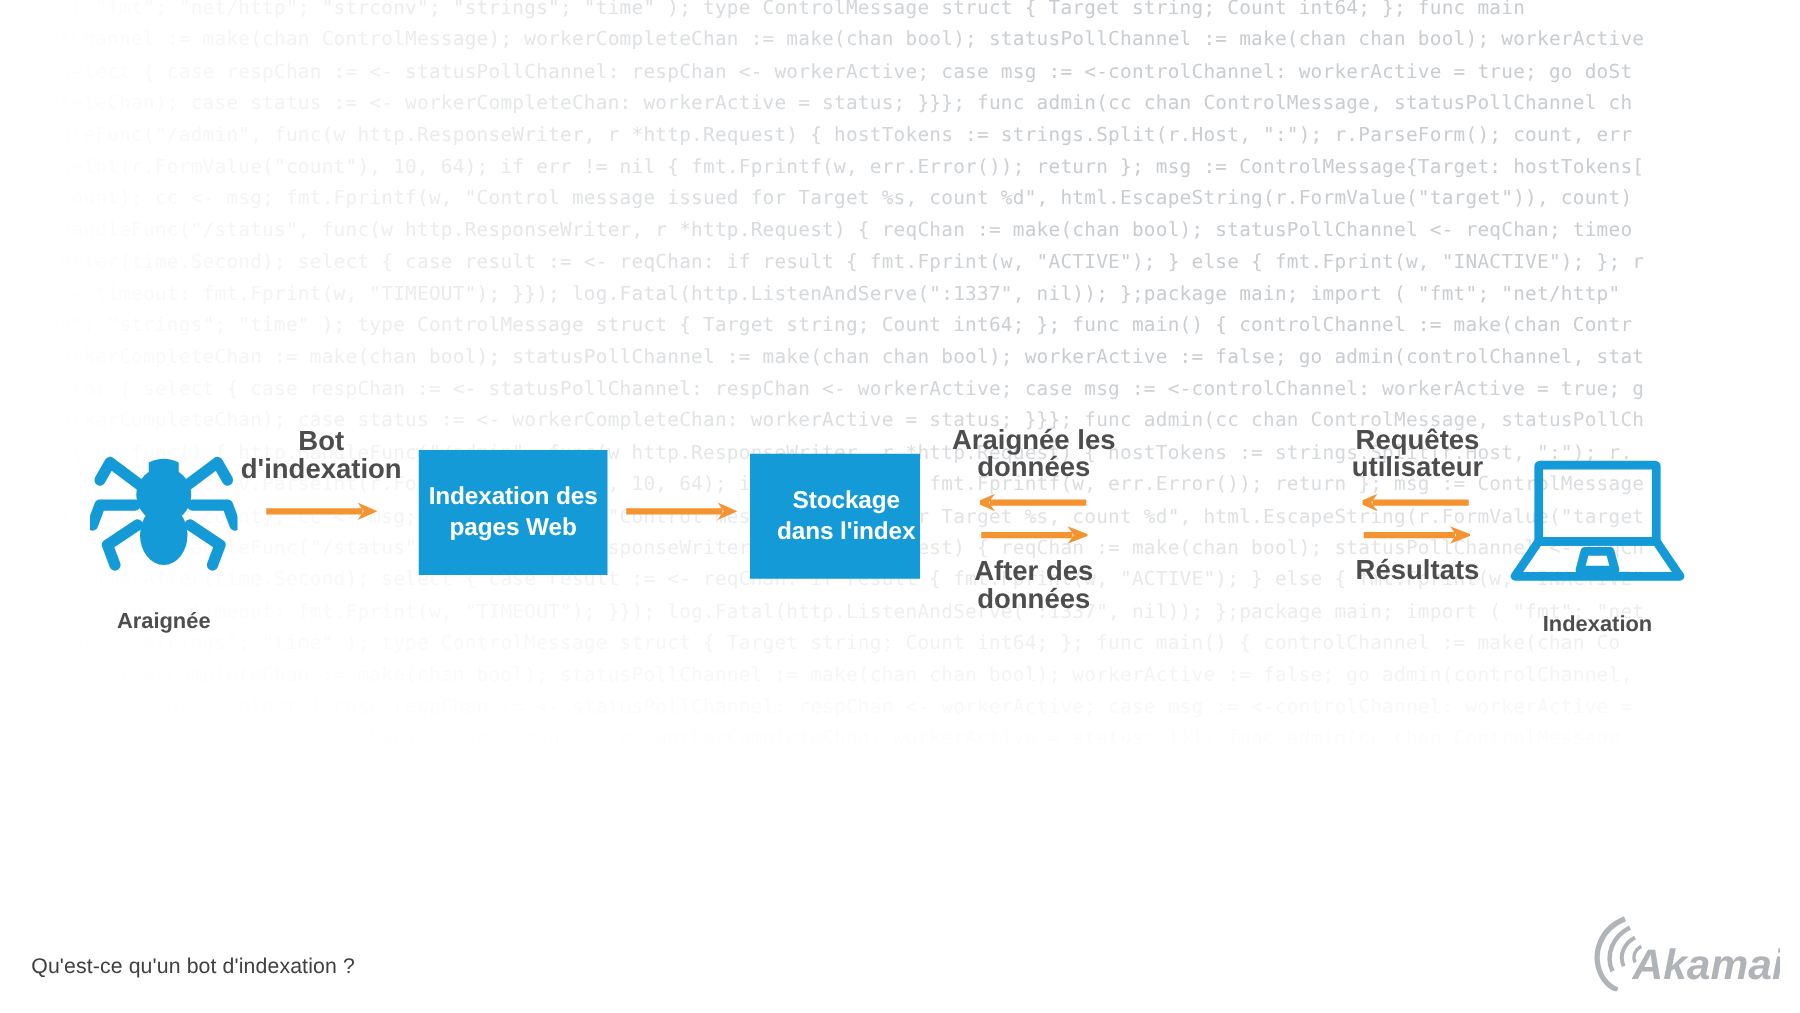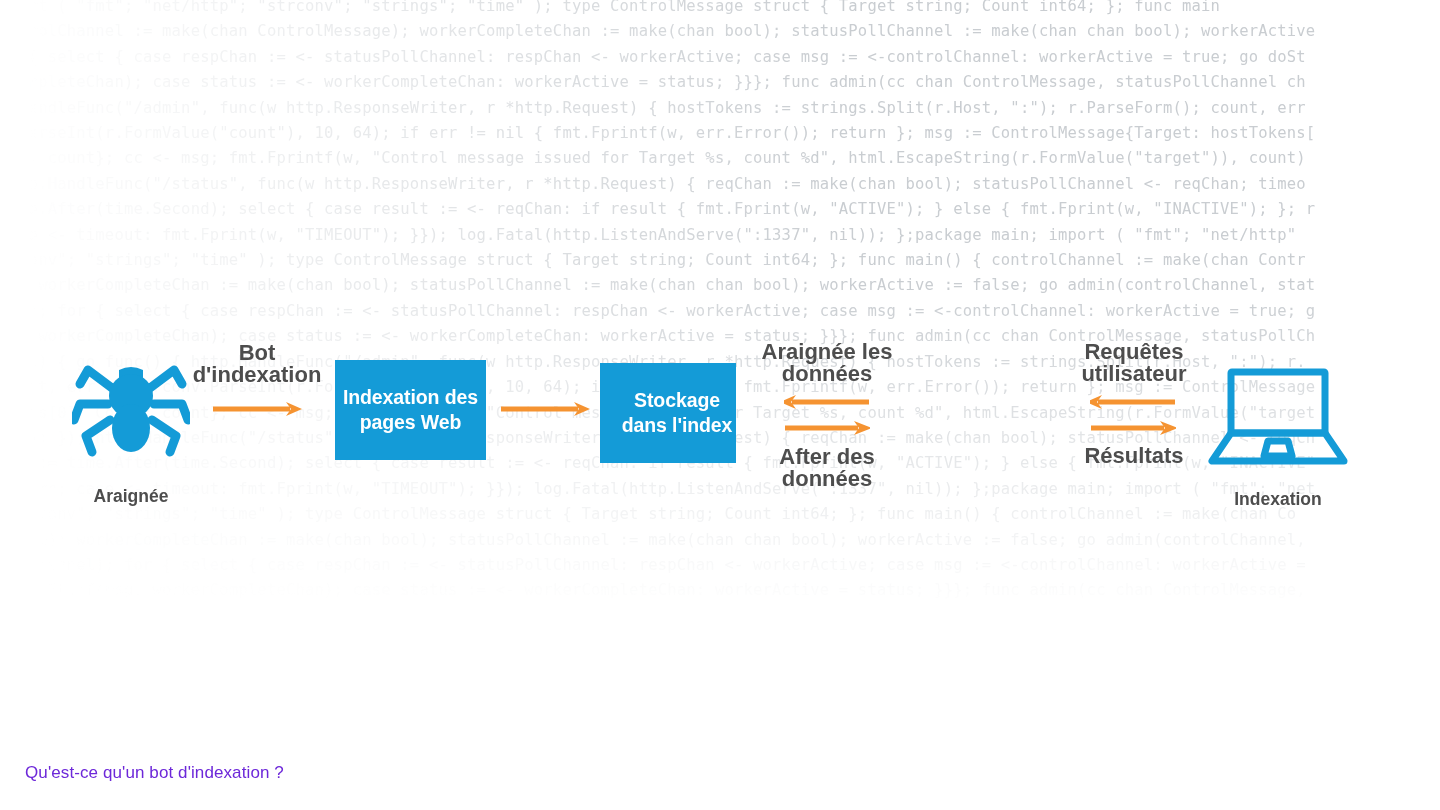--- a/index.html
+++ b/index.html
@@ -88,21 +88,21 @@
   .icon-wrap {
     position: absolute;
   }
 
   
   #footer-caption {
     position: absolute;
     left: 25px;
     top: 763px;
     font-size: 17px;
-    color: #6d28d9;
+    color: #404040;
     letter-spacing: 0.1px;
   }
   #akamai-logo {
     position: absolute;
     left: 1272px;
     top: 731px;
     width: 152px;
     height: 62px;
   }
 </style>
@@ -223,14 +223,27 @@
         <rect x="23" y="4" width="94" height="61" rx="1"></rect>
         <path d="M23 65 L4 93 L136 93 L117 65 Z"></path>
         <path d="M56 88 L60 73 L80 73 L84 88 Z"></path>
       </g>
     </svg>
   </div>
   <div class="endpoint-label" style="left:1208px; top:489px; width:140px;">Indexation</div>
 
   <div id="footer-caption">Qu'est-ce qu'un bot d'indexation ?</div>
 
+  <div id="akamai-logo">
+    <svg viewBox="0 0 152 62" width="152" height="62" aria-hidden="true">
+
+      <g fill="none" stroke="#b0b4b8">
+        <path d="M28 4 C8 12, 1 32, 9 49 C12 55, 17 59, 22 61" stroke-width="4.2"></path>
+        <path d="M32 11 C18 18, 12 33, 18 46" stroke-width="3.6"></path>
+        <path d="M36 19 C27 24, 23 33, 27 42" stroke-width="3.2"></path>
+        <path d="M41 26 C36 29, 34 34, 36 39" stroke-width="2.8"></path>
+      </g>
+
+      <text x="34" y="52" font-family="'Liberation Sans', sans-serif" font-size="34" font-weight="bold" font-style="italic" fill="#b0b4b8">Akamai</text>
+    </svg>
+  </div>
 
 </div>
 
 </body></html>

